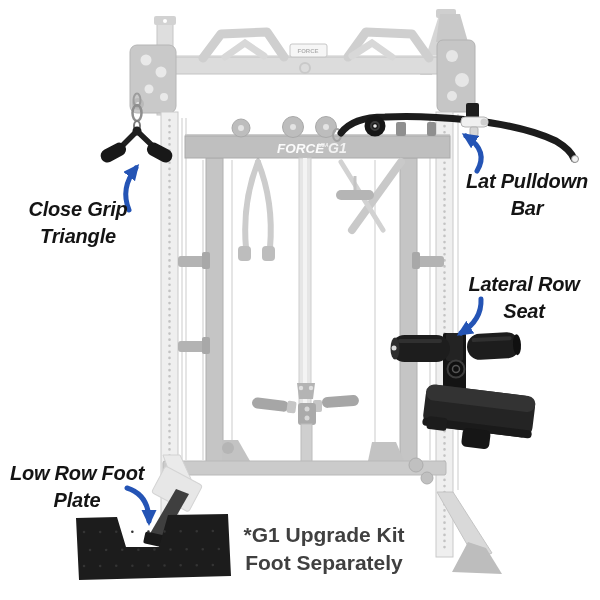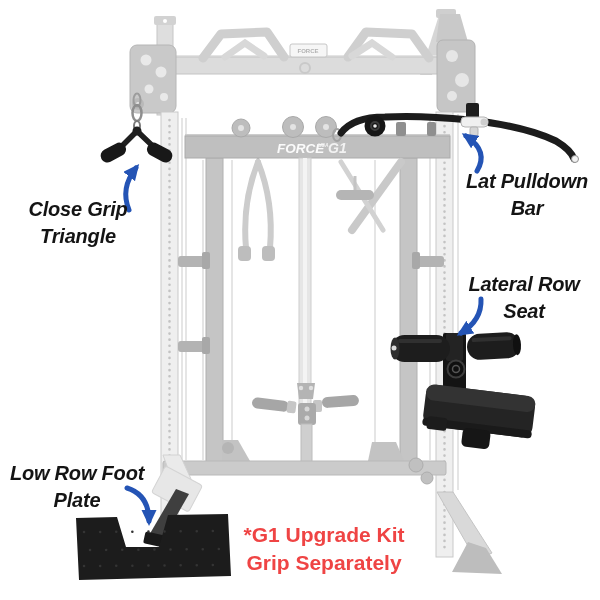--- a/index.html
+++ b/index.html
@@ -2,21 +2,21 @@
 <html><head>
 <meta charset="utf-8">
 <style>
   html,body{margin:0;padding:0;background:#fff;}
   .stage{position:relative;width:600px;height:600px;background:#fff;overflow:hidden;
          font-family:"Liberation Sans",sans-serif;border-radius:31px;}
   .stage svg{position:absolute;left:0;top:0;}
   .callout{position:absolute;text-align:center;color:#141414;
            font-style:italic;font-weight:700;font-size:20px;line-height:27px;
            letter-spacing:-.2px;white-space:nowrap;}
-  .footnote{position:absolute;text-align:center;color:#ef4444;
+  .footnote{position:absolute;text-align:center;color:#404040;
             font-weight:700;font-size:21px;line-height:28px;white-space:nowrap;}
 </style>
 </head>
 <body>
 
 <div class="stage">
 <svg width="600" height="600" viewBox="0 0 600 600">
   <defs>
     <marker id="ah" markerUnits="userSpaceOnUse" markerWidth="18" markerHeight="16" refX="11" refY="7.5" orient="auto">
       <path d="M0,0 L16,7.5 L0,15 Z" fill="#2454b5"></path>
@@ -213,15 +213,15 @@
     <div>Seat</div>
   </div>
 
   <div class="callout" style="left:-3px;top:460px;width:160px;">
     <div>Low Row Foot</div>
     <div>Plate</div>
   </div>
 
   <div class="footnote" style="left:224px;top:521px;width:200px;">
     <div>*G1 Upgrade Kit</div>
-    <div>Grip Separately</div>
+    <div>Foot Separately</div>
   </div>
 </div>
 
 </body></html>

